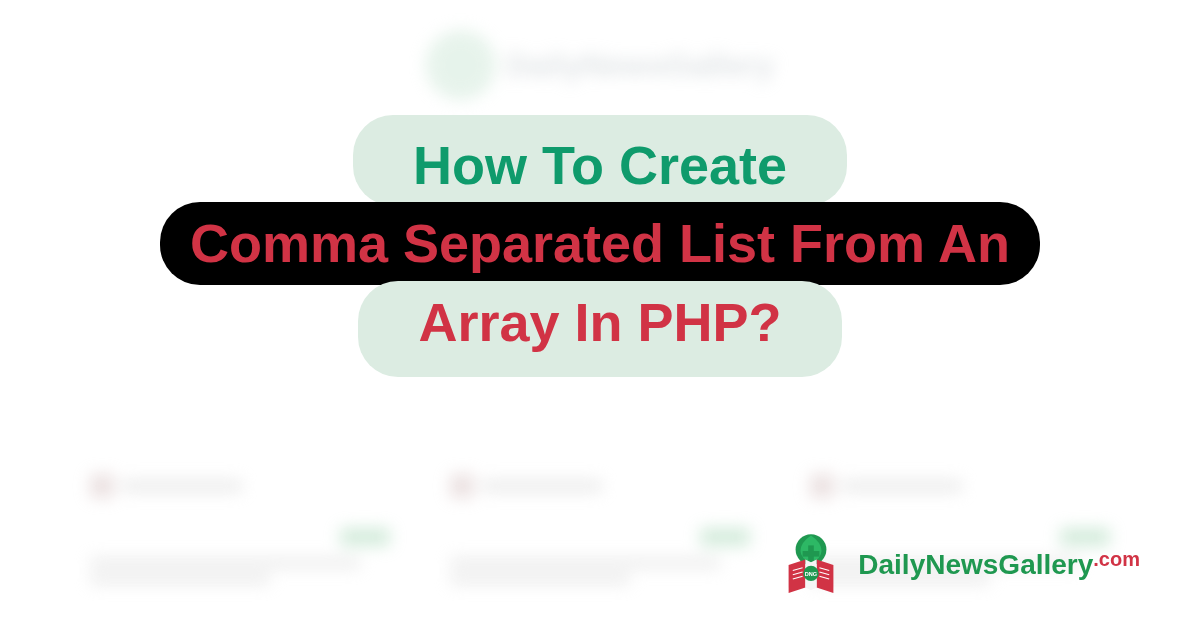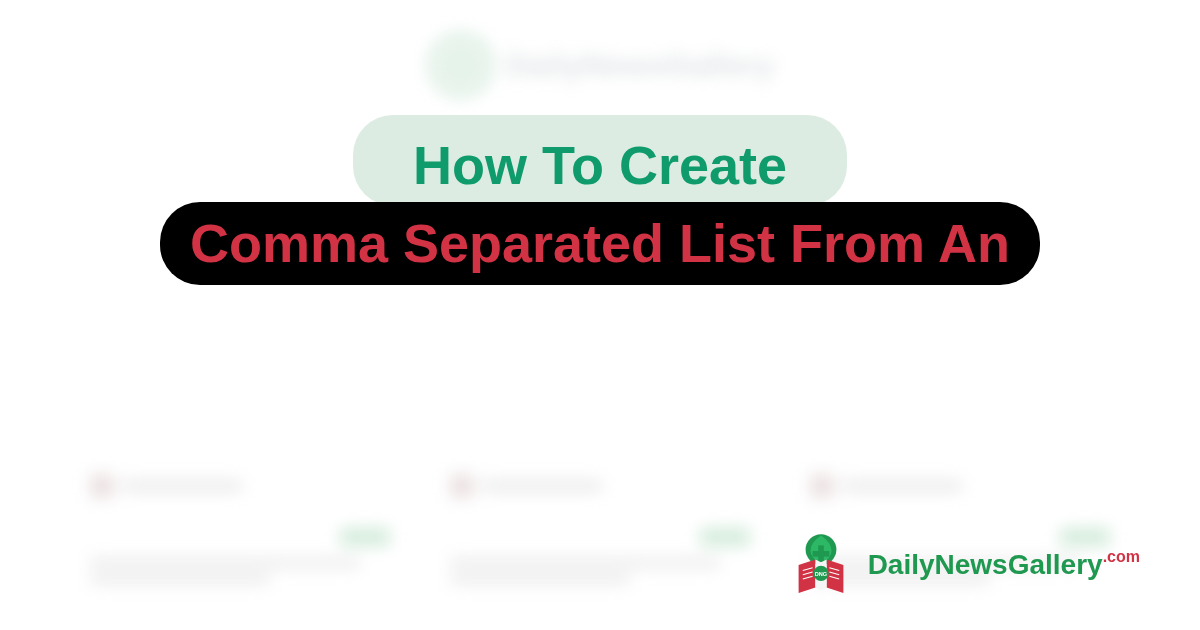--- a/index.html
+++ b/index.html
@@ -153,21 +153,21 @@
     .brand-text {
       display: flex;
       line-height: 1;
     }
     .brand-text .line1 {
       font-size: 28px;
       font-weight: 800;
       color: #1f9850;
     }
     .brand-text .line2 {
-      font-size: 16px;
+      font-size: 20px;
       font-weight: 800;
       color: #d13345;
       margin-top: -2px;
     }
   </style>
 </head>
 <body>
 
 <div class="blur-bg">
   <div class="blur-logo-top">
@@ -205,20 +205,23 @@
   </div>
 </div>
 
 <div class="title-wrap">
   <div class="title-pill-1">
     <div class="title-line-1">How To Create</div>
   </div>
   <div class="title-pill-2">
     <div class="title-line-2">Comma Separated List From An</div>
   </div>
+  <div class="title-pill-3">
+    <div class="title-line-2">Array In PHP?</div>
+  </div>
 </div>
 
 <div class="brand-logo">
   <div class="brand-icon">
     <svg viewBox="0 0 100 100">
       <circle cx="50" cy="28" r="22" fill="#1f9850"></circle>
       <path d="M 50 8 Q 35 18 35 30 Q 35 40 50 48 Q 65 40 65 30 Q 65 18 50 8 Z" fill="#2db865"></path>
       <rect x="46" y="22" width="8" height="24" fill="#1f9850"></rect>
       <rect x="38" y="30" width="24" height="8" fill="#1f9850"></rect>
       <path d="M 18 50 L 42 42 L 42 82 L 18 90 Z" fill="#d13345"></path>

